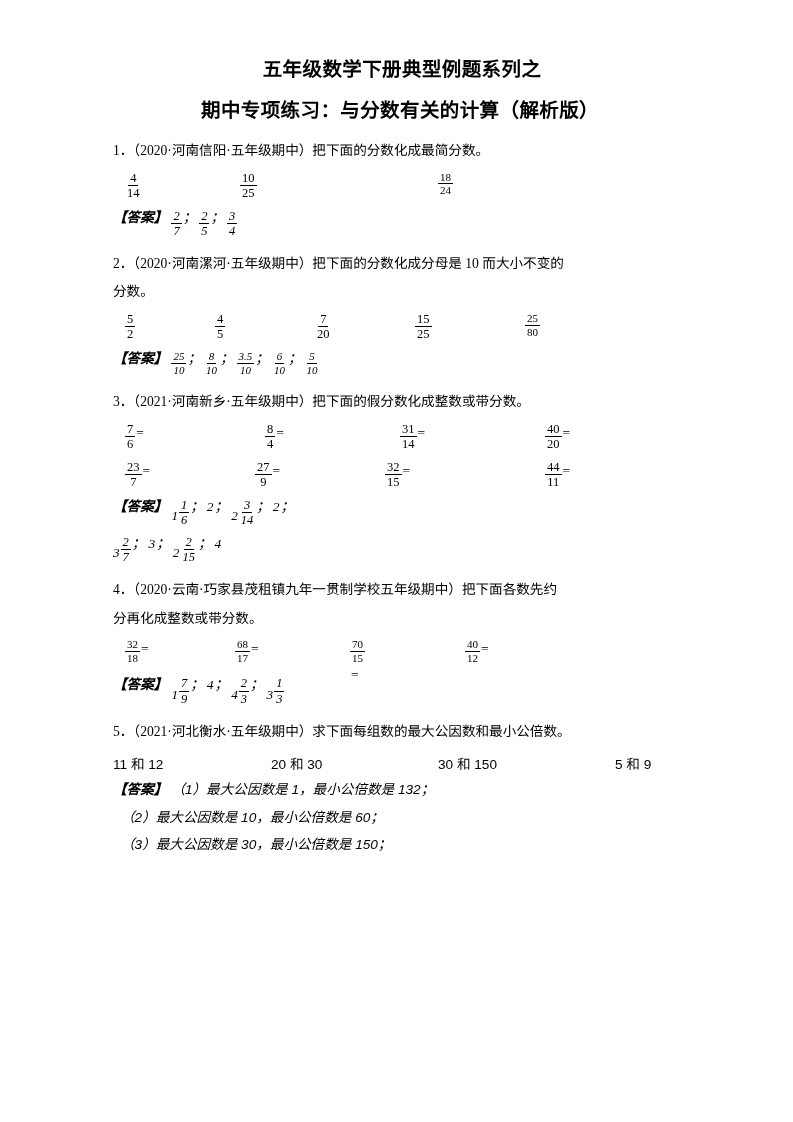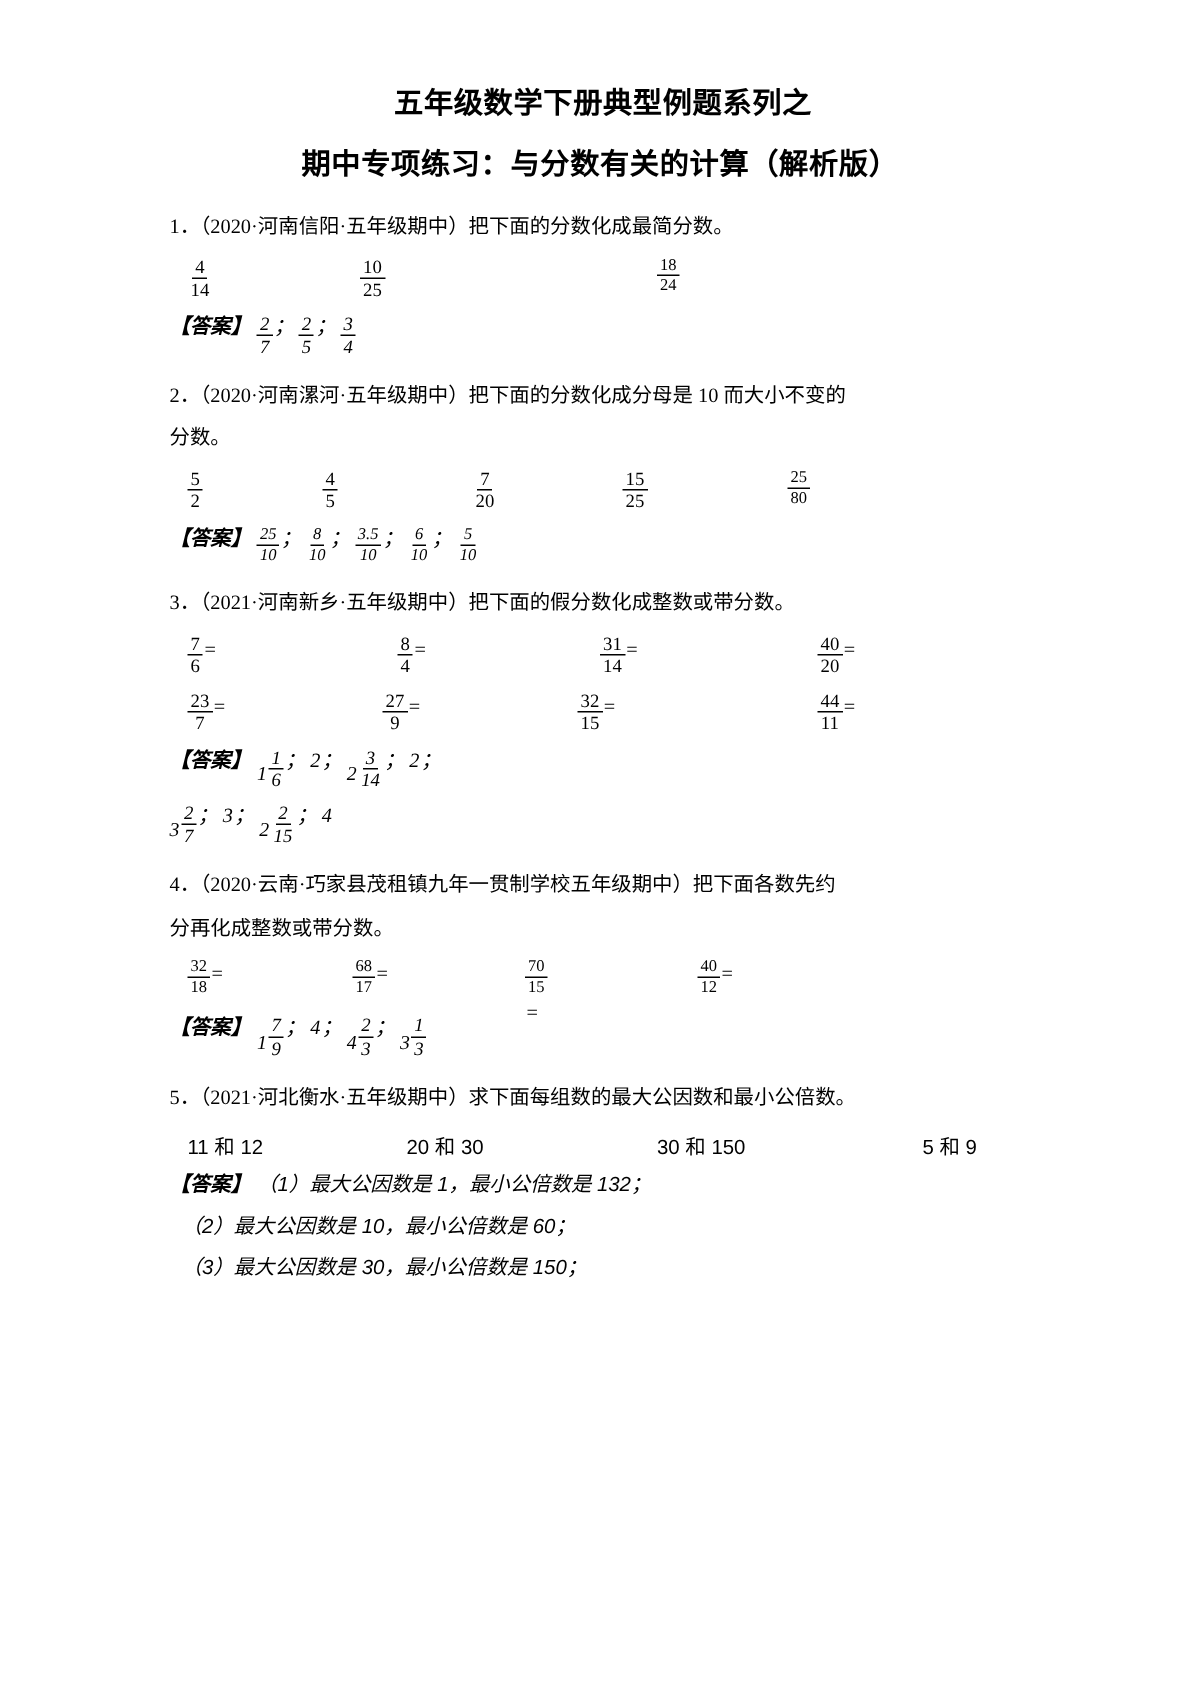--- a/index.html
+++ b/index.html
@@ -463,21 +463,21 @@
       </span>
     </div>
   </div>
 
   <div class="gap-lg"></div>
 
   <div class="blk">
     <div class="qline stem">5．（2021·河北衡水·五年级期中）求下面每组数的最大公因数和最小公倍数。</div>
 
     <div class="pairrow">
-      <div class="cell" style="left:12px;">11 和 12</div>
+      <div class="cell" style="left:0px;">11 和 12</div>
       <div class="cell" style="left:158px;">20 和 30</div>
       <div class="cell" style="left:325px;">30 和 150</div>
       <div class="cell" style="left:502px;">5 和 9</div>
     </div>
 
     <div class="ans-line">
       <span class="ans-label">【答案】</span>
       <span class="ans-plain">（1）最大公因数是 1，最小公倍数是 132；</span>
     </div>
     <div class="gap-md"></div>

